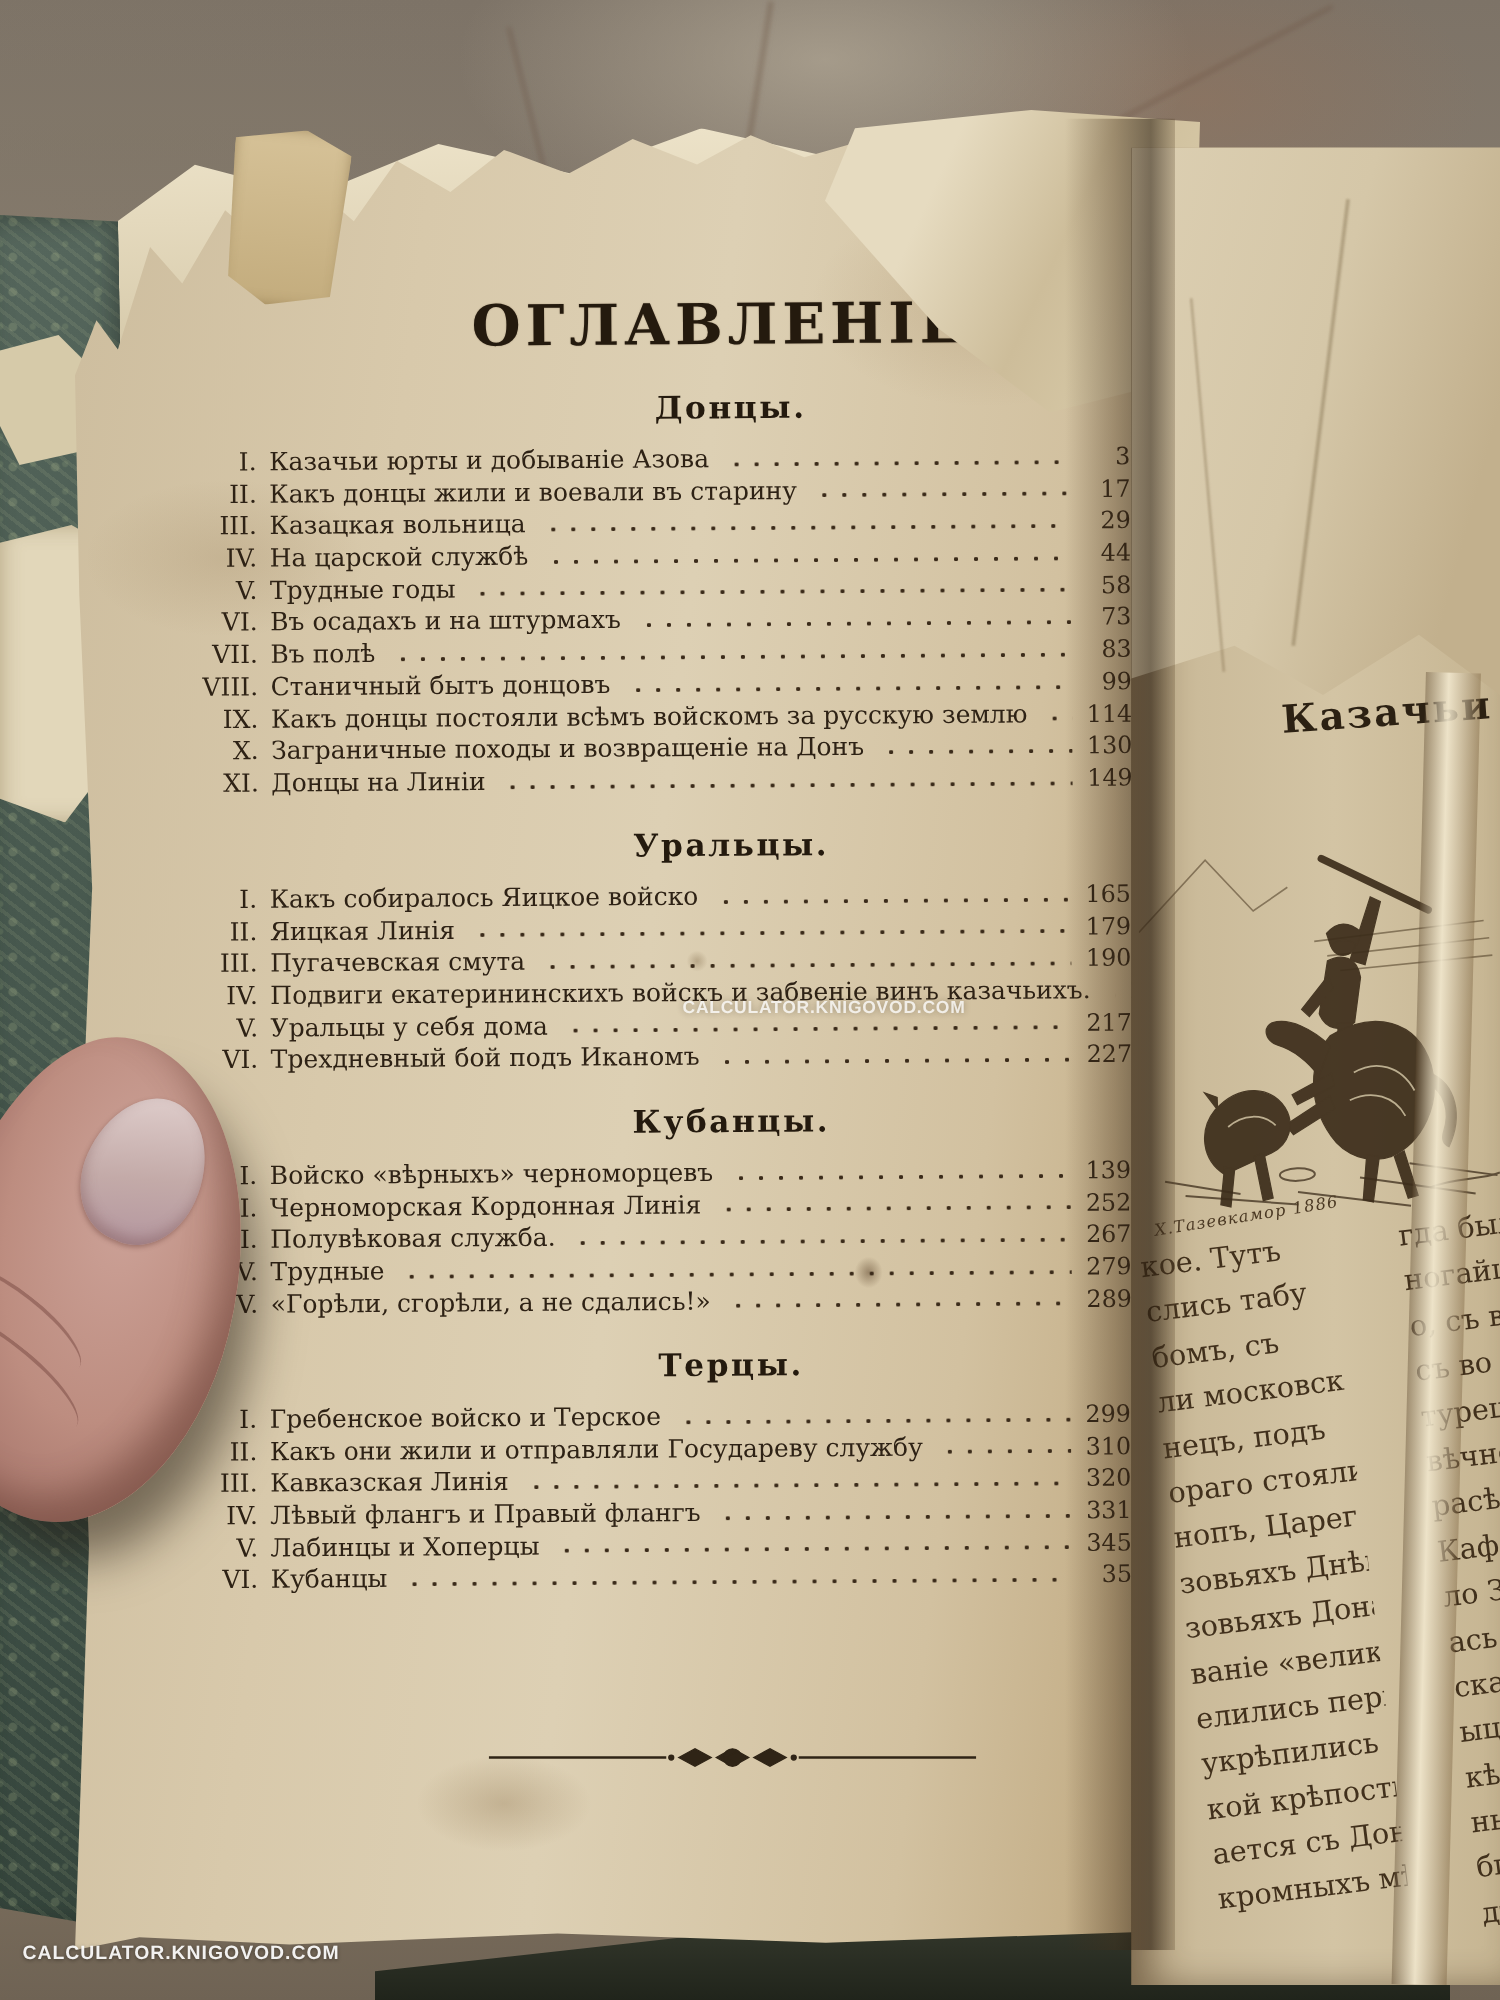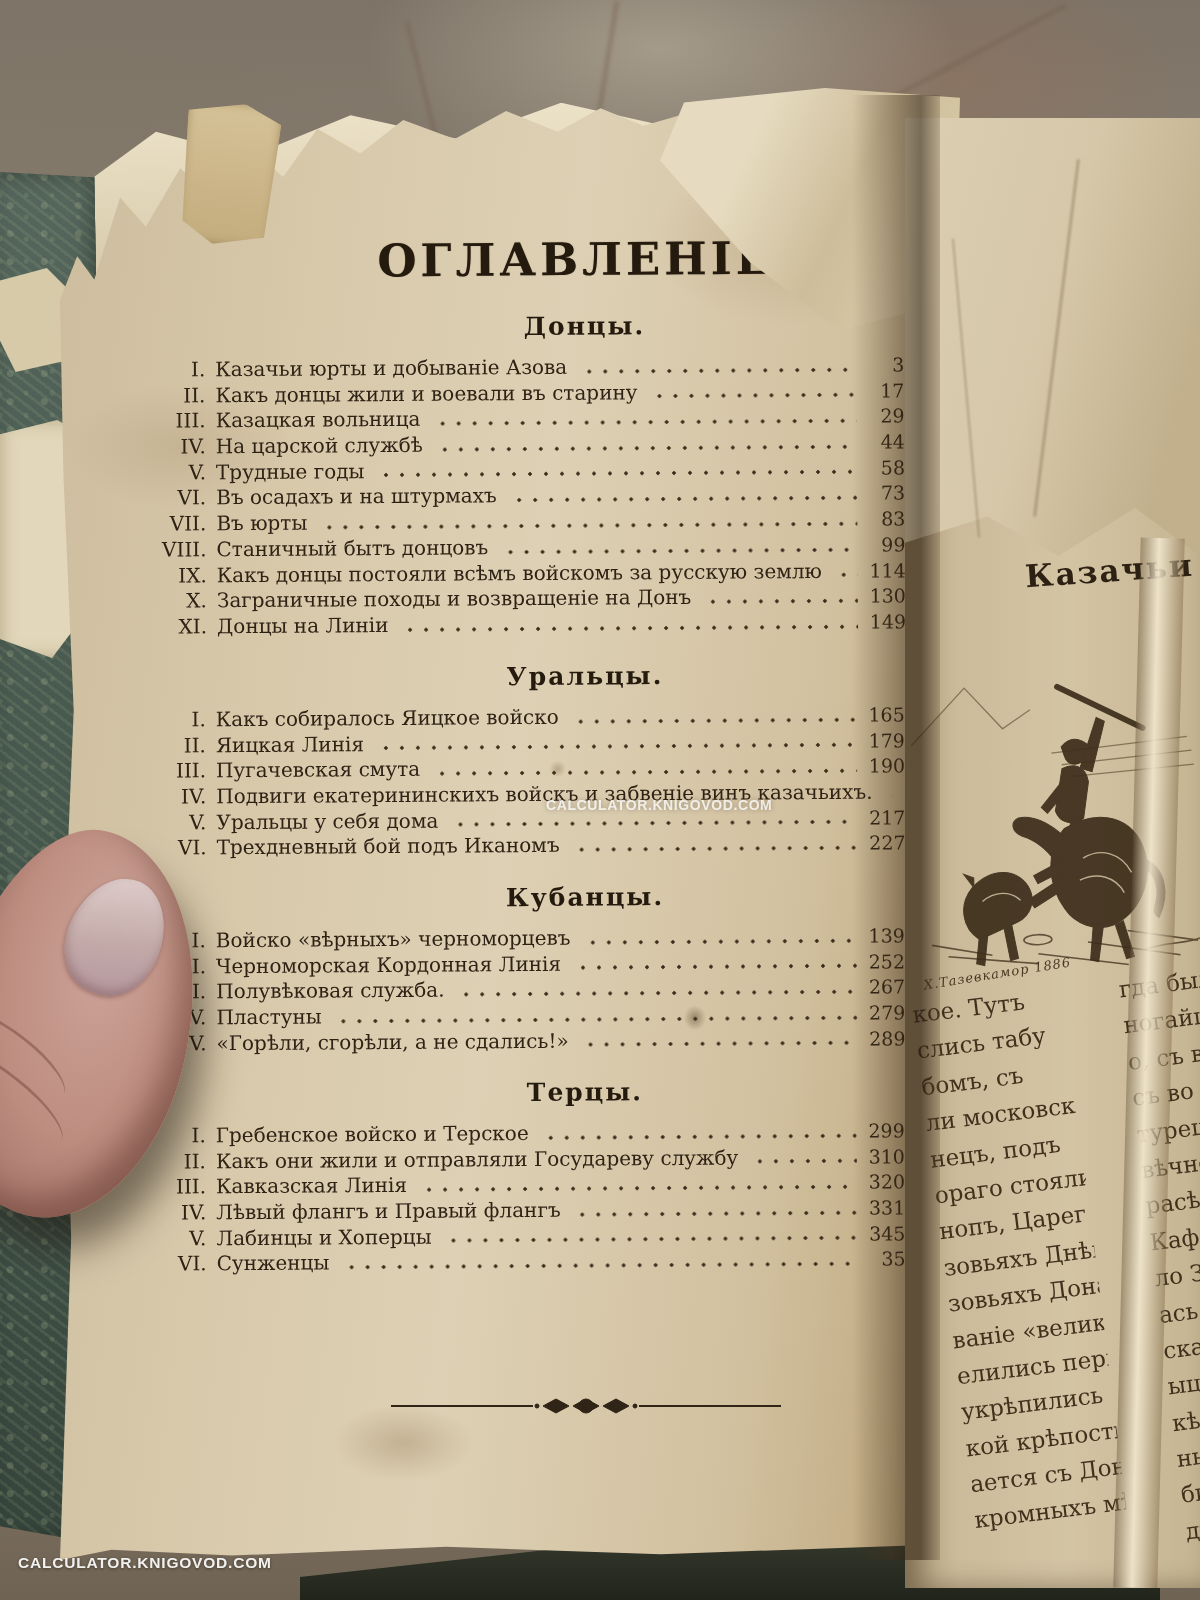--- a/index.html
+++ b/index.html
@@ -208,21 +208,21 @@
     <span class="pg">58</span>
   </div>
               <div class="toc-row">
     <span class="num">VI.</span>
     <span class="lbl">Въ осадахъ и на штурмахъ</span>
     <span class="leader"></span>
     <span class="pg">73</span>
   </div>
               <div class="toc-row">
     <span class="num">VII.</span>
-    <span class="lbl">Въ юрты</span>
+    <span class="lbl">Въ полѣ</span>
     <span class="leader"></span>
     <span class="pg">83</span>
   </div>
               <div class="toc-row">
     <span class="num">VIII.</span>
     <span class="lbl">Станичный бытъ донцовъ</span>
     <span class="leader"></span>
     <span class="pg">99</span>
   </div>
               <div class="toc-row">
@@ -302,21 +302,21 @@
     <span class="pg">252</span>
   </div>
               <div class="toc-row">
     <span class="num">III.</span>
     <span class="lbl">Полувѣковая служба.</span>
     <span class="leader"></span>
     <span class="pg">267</span>
   </div>
               <div class="toc-row">
     <span class="num">IV.</span>
-    <span class="lbl">Пластуны</span>
+    <span class="lbl">Трудные</span>
     <span class="leader"></span>
     <span class="pg">279</span>
   </div>
               <div class="toc-row">
     <span class="num">V.</span>
     <span class="lbl">«Горѣли, сгорѣли, а не сдались!»</span>
     <span class="leader"></span>
     <span class="pg">289</span>
   </div>
             </div>
@@ -349,21 +349,21 @@
     <span class="pg">331</span>
   </div>
               <div class="toc-row">
     <span class="num">V.</span>
     <span class="lbl">Лабинцы и Хоперцы</span>
     <span class="leader"></span>
     <span class="pg">345</span>
   </div>
               <div class="toc-row">
     <span class="num">VI.</span>
-    <span class="lbl">Сунженцы</span>
+    <span class="lbl">Кубанцы</span>
     <span class="leader"></span>
     <span class="pg">35</span>
   </div>
             </div>
   </section>
         </div>
       <div class="divider">
         <svg width="390" height="26" viewBox="0 0 390 26">
           <g fill="#2f2416" stroke="#2f2416">
             <line x1="0" y1="13" x2="142" y2="13" stroke-width="2"></line>

